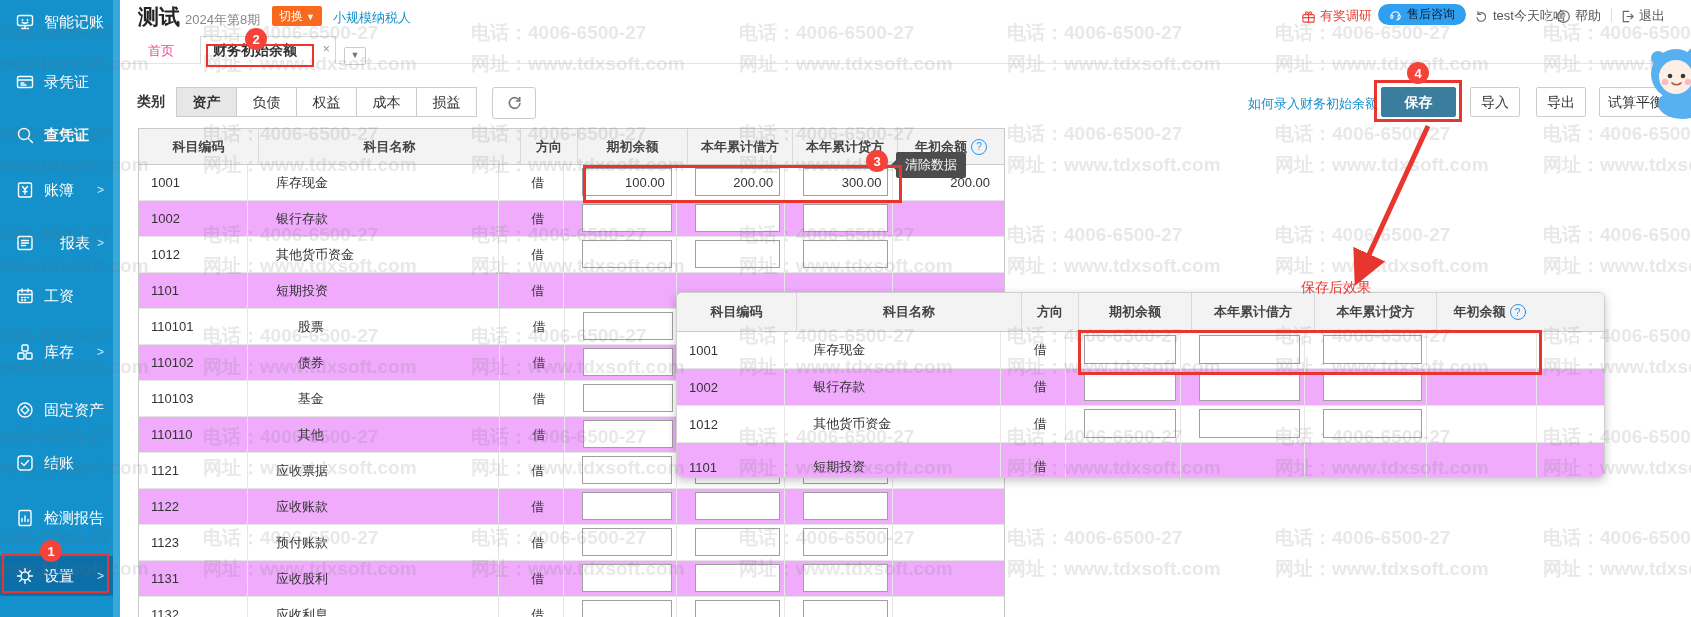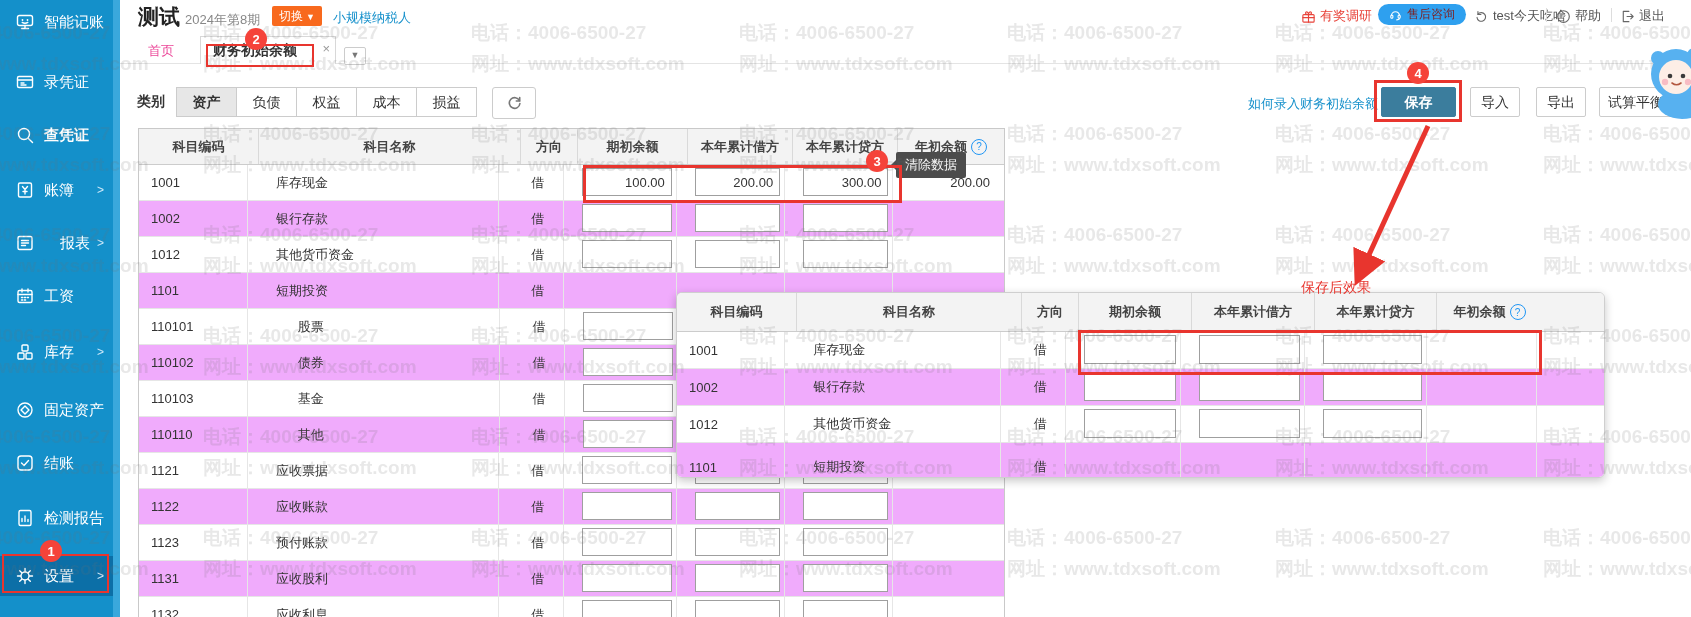--- a/index.html
+++ b/index.html
@@ -18,21 +18,21 @@
   .hdr-abs{position:absolute;z-index:6;}
   #page-title{left:138px;top:3px;font-size:21px;font-weight:bold;color:#222;}
   #period{left:185px;top:11px;font-size:13px;color:#888;}
   #switch-btn{left:272px;top:6px;height:20px;line-height:20px;padding:0 7px;background:#f8691d;color:#fff;font-size:12px;border-radius:2px;cursor:pointer;}
   #switch-btn .caret{font-size:9px;margin-left:3px;}
   #taxpayer{left:333px;top:9px;font-size:13px;color:#1590cb;}
   .tr-item{display:flex;align-items:center;font-size:13px;color:#555;cursor:pointer;}
   .tr-item svg{width:15px;height:15px;margin-right:4px;fill:none;stroke:#666;stroke-width:1.2;stroke-linecap:round;stroke-linejoin:round;}
   #survey{left:1301px;top:7px;color:#e8433a;}
   #survey svg{stroke:#e8433a;}
-  #support-pill{left:1378px;top:4px;height:21px;padding:0 11px;background:#2ea0ef;border-radius:11px;color:#7f1d1d;font-size:12px;display:flex;align-items:center;cursor:pointer;}
+  #support-pill{left:1378px;top:4px;height:21px;padding:0 11px;background:#2ea0ef;border-radius:11px;color:#0f172a;font-size:12px;display:flex;align-items:center;cursor:pointer;}
   #support-pill svg{width:13px;height:13px;margin-right:5px;fill:none;stroke:#fff;stroke-width:1.3;}
   #user-item{left:1474px;top:7px;}
   #help-item{left:1556px;top:7px;}
   #logout-item{left:1620px;top:7px;}
   .vsep{position:absolute;top:8px;width:1px;height:14px;background:#ddd;z-index:6;}
 
   
   #tabs-line{position:absolute;left:120px;right:0;top:63px;height:1px;background:#e4e4e4;z-index:4;}
   #tab-home{position:absolute;left:128px;top:38px;width:66px;height:25px;line-height:25px;text-align:center;font-size:13px;color:#ec4899;z-index:6;cursor:pointer;}
   #tab-active{position:absolute;left:200px;top:36px;width:136px;height:28px;background:#fff;border:1px solid #d8d8d8;border-bottom:none;box-sizing:border-box;z-index:6;display:flex;align-items:center;padding-left:12px;cursor:pointer;}

